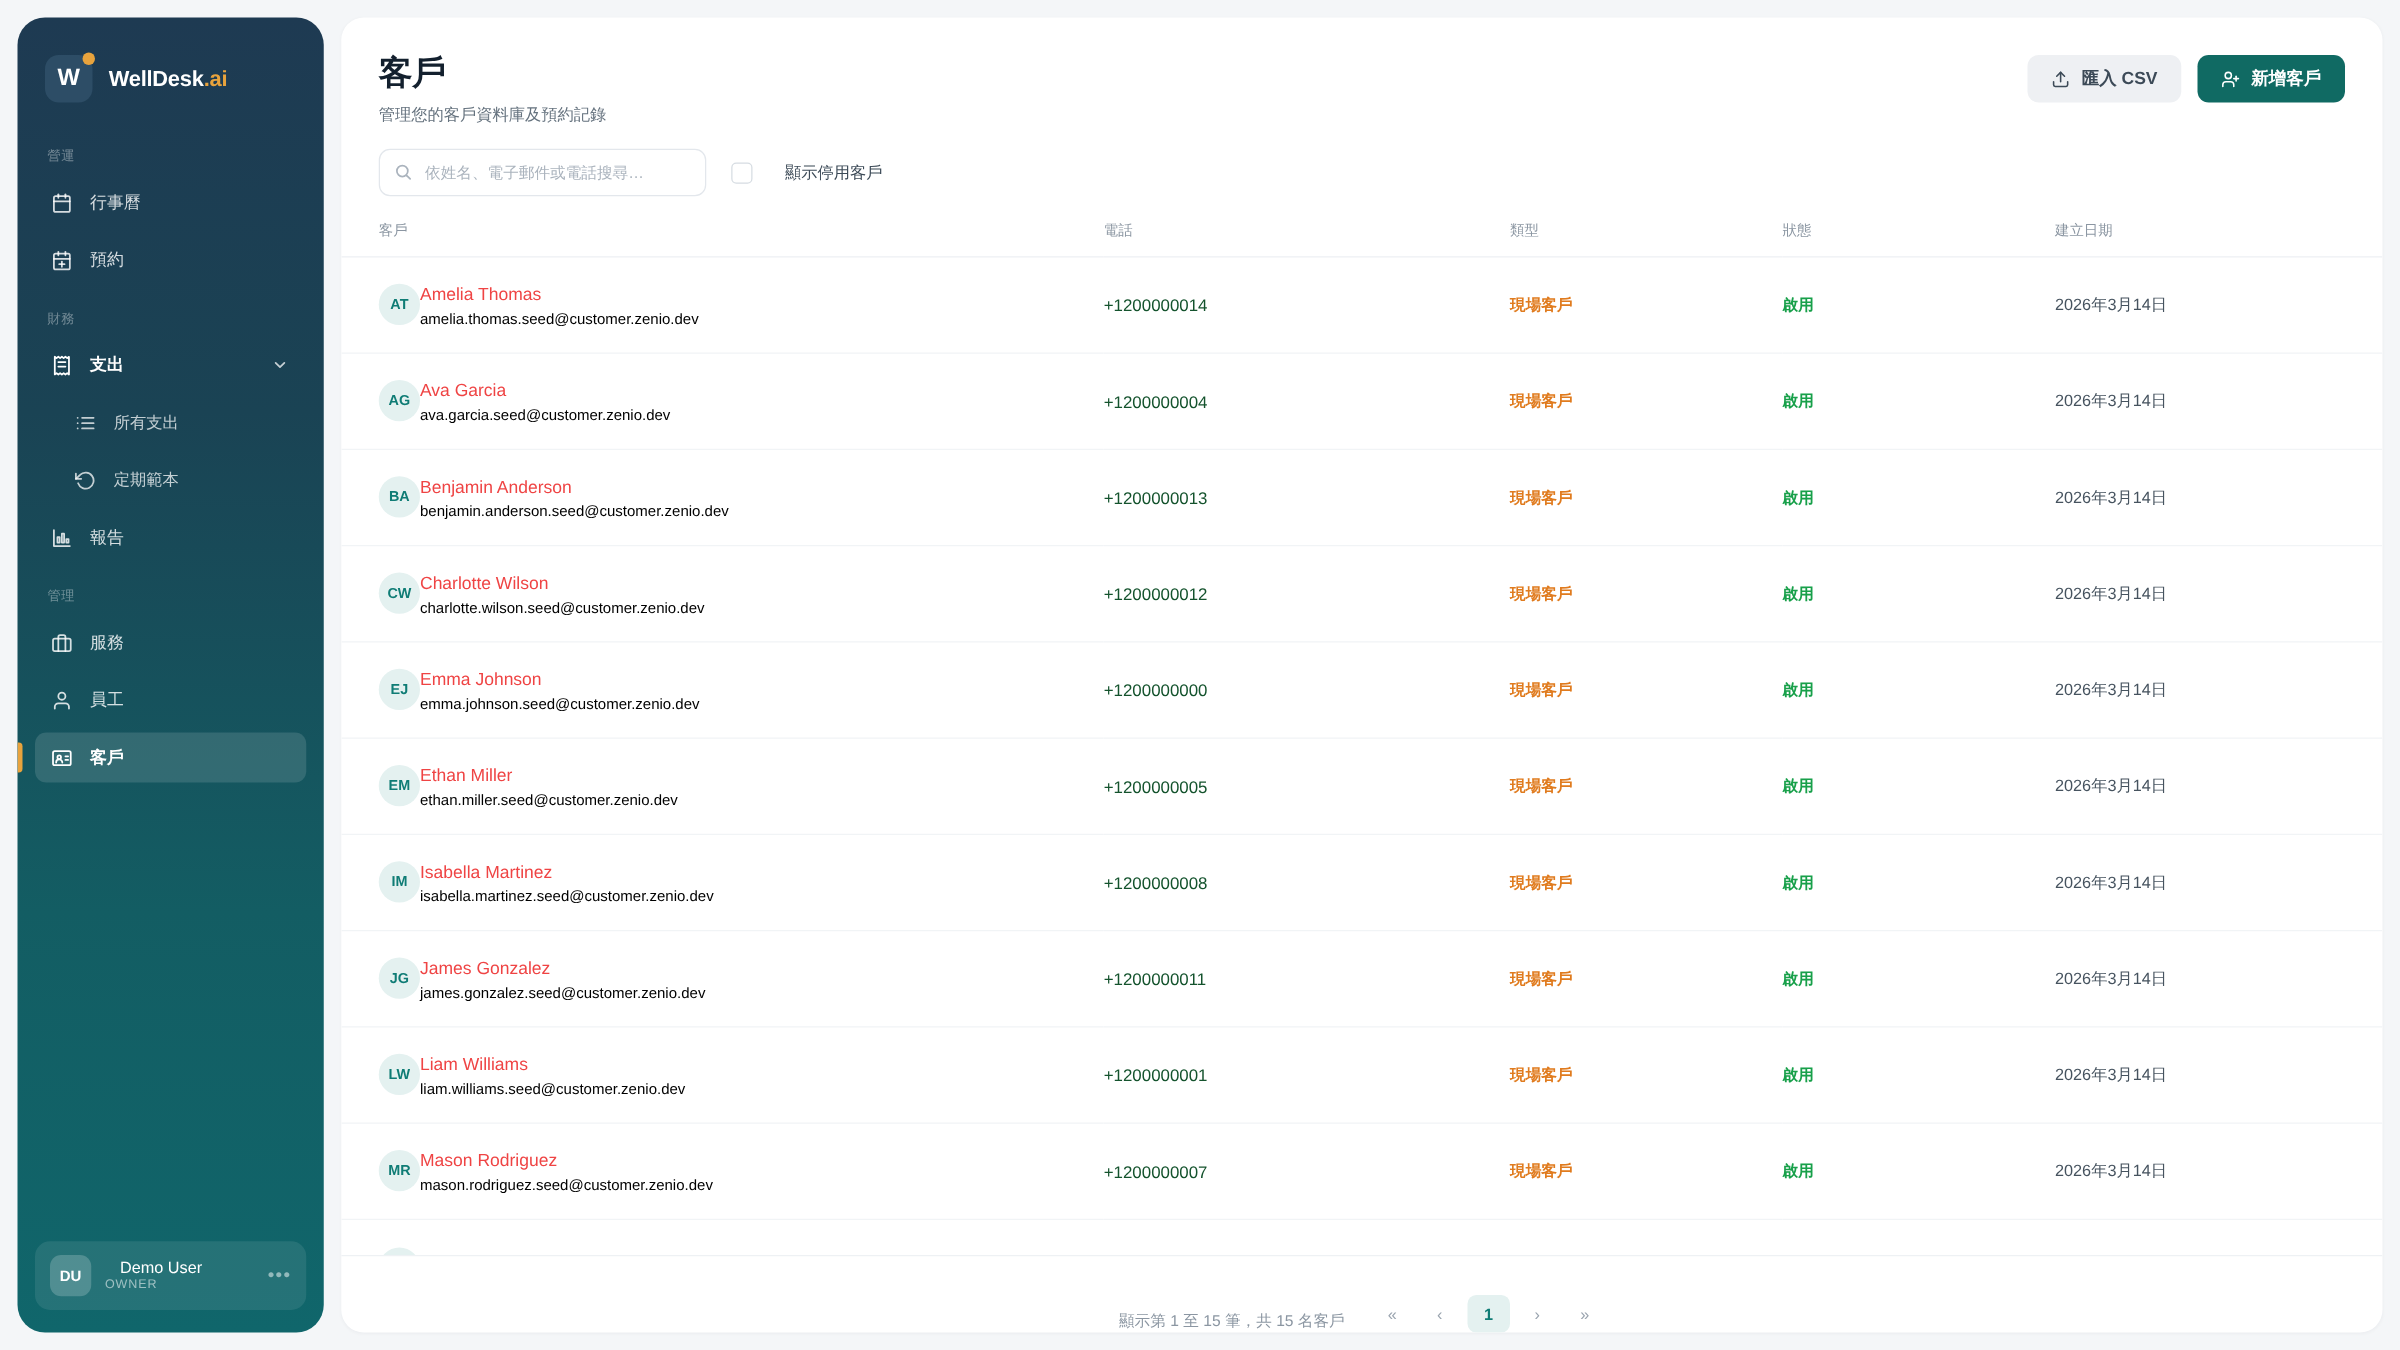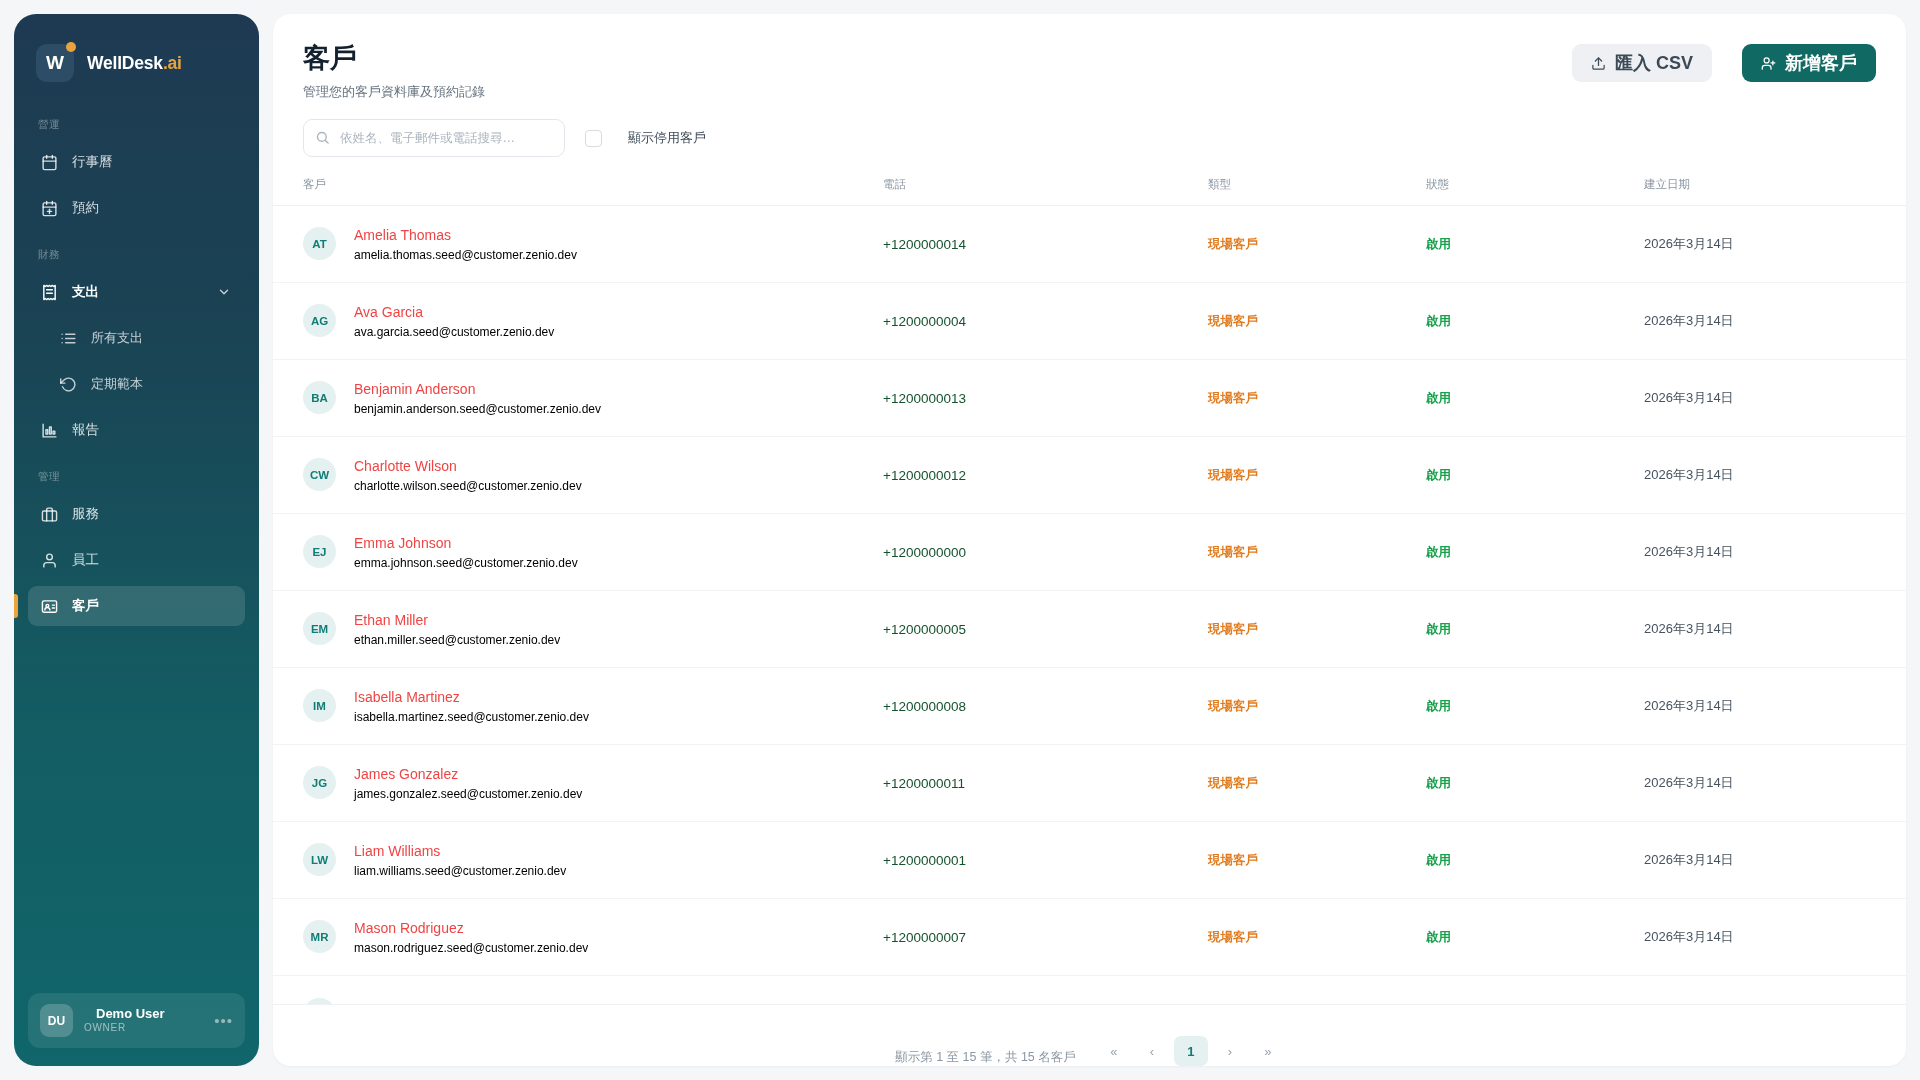--- a/index.html
+++ b/index.html
@@ -98,21 +98,21 @@
     background: rgba(255,255,255,0.09);
     cursor: pointer;
   }
   .user-av {
     width: 33px; height: 33px; border-radius: 9px;
     background: rgba(255,255,255,0.20);
     display: flex; align-items: center; justify-content: center;
     color: #ffffff; font-size: 12px; font-weight: bold;
   }
   .user-meta { flex: 1; line-height: 1.25; }
-  .user-name { font-size: 13px; font-weight: bold; color: #ffffff; padding-left: 12px; }
+  .user-name { font-size: 13px; font-weight: normal; color: #ffffff; padding-left: 12px; }
   .user-role { font-size: 10px; color: rgba(255,255,255,0.55); letter-spacing: 0.7px; }
   .user-dots { color: rgba(255,255,255,0.5); font-size: 15px; letter-spacing: 1px; }
 
   
   .main {
     flex: 1;
     background: #ffffff;
     border-radius: 18px;
     display: flex; flex-direction: column;
     overflow: hidden;
@@ -126,24 +126,23 @@
   .page-title {
     font-size: 27px; font-weight: bold;
     color: #13202e; letter-spacing: -0.3px;
   }
   .page-sub { margin-top: 7px; font-size: 13px; color: #66737f; }
   .head-actions { display: flex; align-items: center; gap: 13px; padding-top: 4px; }
   .btn {
     display: inline-flex; align-items: center; gap: 9px;
     height: 38px; padding: 0 19px;
     border-radius: 9px; border: none;
-    font-size: 18px; font-weight: bold;
+    font-size: 14px; font-weight: bold;
     cursor: pointer;
     font-family: inherit;
-    margin-left: 17px;
   }
   .btn-ghost { background: #eef0f3; color: #3c4a57; }
   .btn-primary { background: #106a63; color: #ffffff; }
   .btn svg { width: 15px; height: 15px; display: block; }
 
   .filters {
     padding: 18px 30px 20px 30px;
     display: flex; align-items: center; gap: 20px;
   }
   .search-wrap {
@@ -194,21 +193,21 @@
   th.c-date { width: auto; }
   tbody td {
     padding: 0;
     border-bottom: 1px solid #f1f4f6;
     height: 77px;
     vertical-align: middle;
     font-size: 13px;
     color: #3c4a57;
   }
   td.c-cust { padding-left: 30px; }
-  .cust-cell { display: flex; align-items: center; gap: 18px; }
+  .cust-cell { display: flex; align-items: center; }
   .avatar {
     width: 33px; height: 33px; flex: 0 0 33px;
     border-radius: 50%;
     background: #e4f1f0;
     color: #0f7c75;
     display: flex; align-items: center; justify-content: center;
     font-size: 11.5px; font-weight: bold;
   }
   .cust-name { font-size: 14px; color: #ef4444; line-height: 1.35; }
   .cust-mail { font-size: 12px; color: #000000; margin-top: 3px; }

